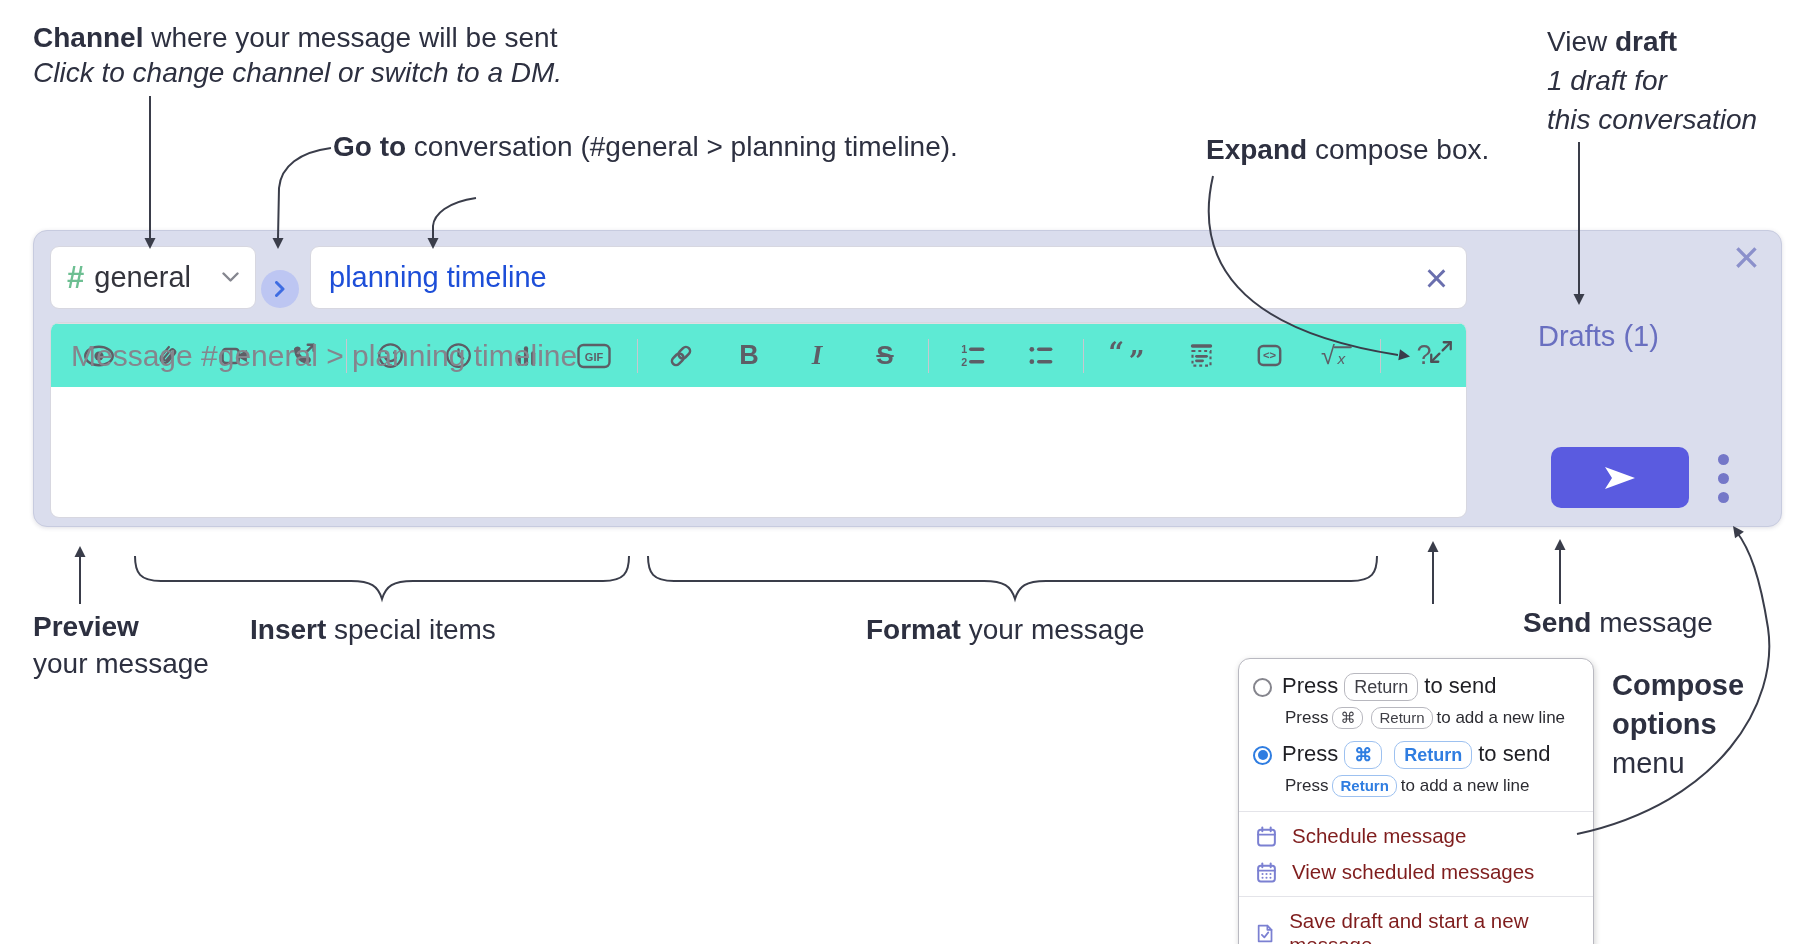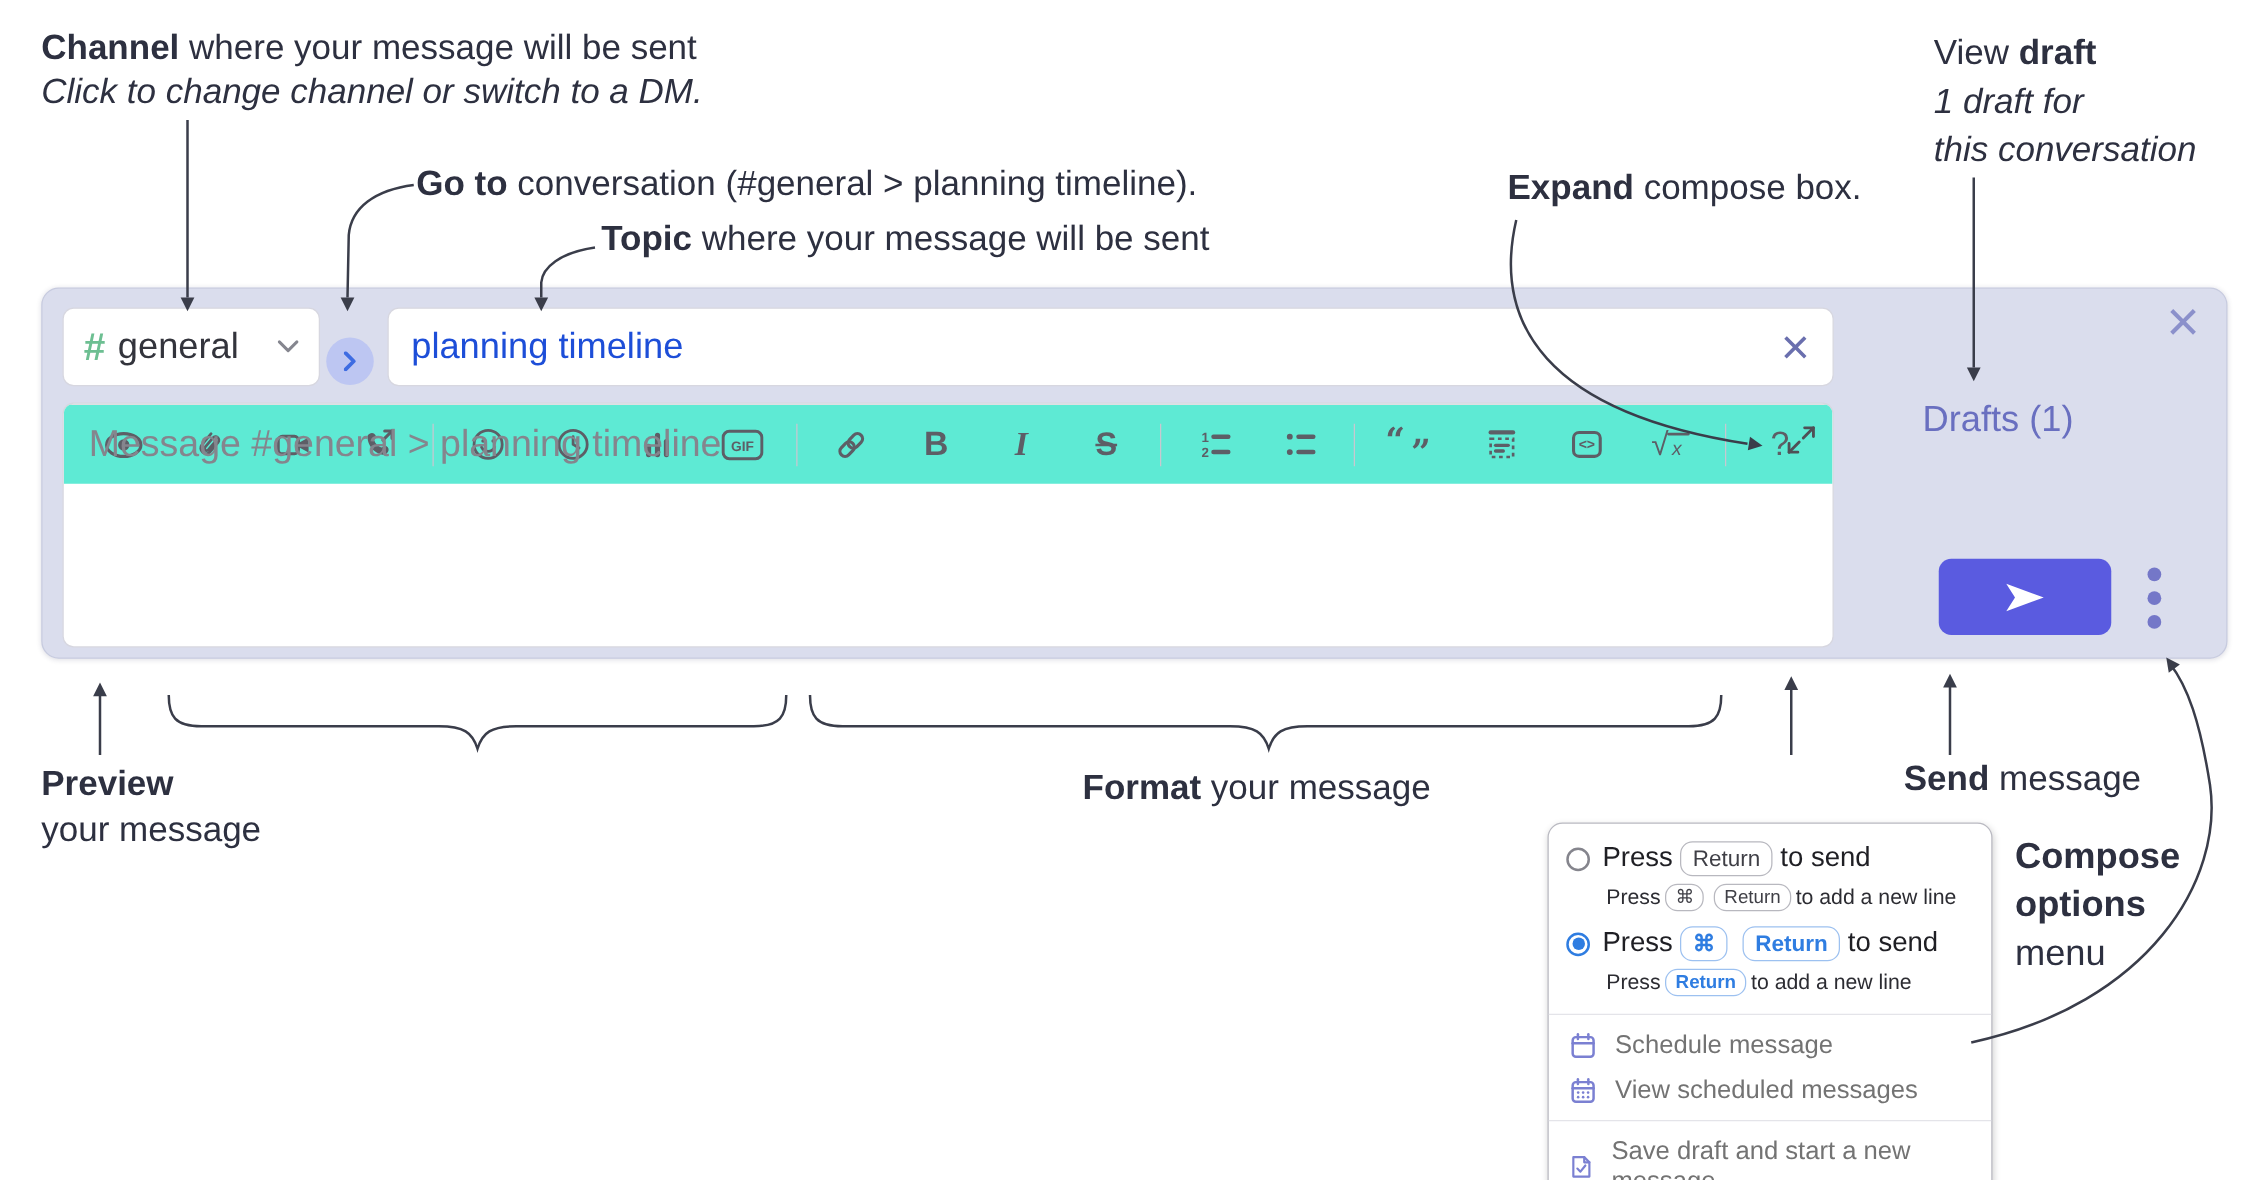--- a/index.html
+++ b/index.html
@@ -56,42 +56,39 @@
   .optRow{display:flex;align-items:center;gap:10px;padding:4px 14px;font-size:22px;color:#1f1f24;}
   .optSub{padding:2px 14px 8px 46px;font-size:17px;color:#2c2c32;display:flex;align-items:center;}
   .radio{width:19px;height:19px;border:2px solid #85858d;border-radius:50%;box-sizing:border-box;flex:0 0 auto;cursor:pointer;}
   .radio.sel{border-color:#2f7de1;position:relative;}
   .radio.sel::after{content:"";position:absolute;left:2.5px;top:2.5px;width:10px;height:10px;border-radius:50%;background:#2f7de1;}
   .key{display:inline-block;border:1.5px solid #b8b8bf;border-radius:10px;padding:1px 9px;margin:0 6px;
         font-size:18px;color:#3f3f46;background:#fff;line-height:24px;}
   .key.small{font-size:15px;padding:0 7px;margin:0 4px;line-height:20px;}
   .key.blue{border-color:#9dc1f0;color:#2f7de1;font-weight:700;}
   .pdiv{height:1px;background:#e4e4e9;margin:6px 0;}
-  .mItem{display:flex;align-items:center;gap:14px;padding:6px 16px;font-size:20.5px;color:#737373;cursor:pointer;}
+  .mItem{display:flex;align-items:center;gap:14px;padding:6px 16px;font-size:20.5px;color:#7f1d1d;cursor:pointer;}
 
   svg text{font-family:"Liberation Sans",sans-serif;}
   .quoteT{font-family:"DejaVu Serif",serif;font-weight:bold;}
 </style>
 </head>
 <body>
 
 <div class="stage">
 
   <div class="abs note" style="left:33px;top:20px;">
     <div><b>Channel</b><span> where your message will be sent</span></div>
     <div class="it">Click to change channel or switch to a DM.</div>
   </div>
 
   <div class="abs note" style="left:333px;top:129px;">
     <b>Go to</b><span> conversation (#general &gt; planning timeline).</span>
   </div>
 
-  <div class="abs note" style="left:481px;top:173px;">
-    <b>Topic</b><span> where your message will be sent</span>
-  </div>
 
   <div class="abs note" style="left:1206px;top:132px;">
     <b>Expand</b><span> compose box.</span>
   </div>
 
   <div class="abs note" style="left:1547px;top:22px;line-height:39px;">
     <div><span>View </span><b>draft</b></div>
     <div class="it">1 draft for</div>
     <div class="it">this conversation</div>
   </div>
@@ -269,20 +266,23 @@
   </button>
   <div class="abs kebab">
       <i></i>
       <i></i>
       <i></i>
     </div>
 
   <div class="abs note" style="left:33px;top:608px;line-height:37px;">
     <div><b>Preview</b></div>
     <div>your message</div>
+  </div>
+  <div class="abs note" style="left:250px;top:612px;">
+    <b>Insert</b><span> special items</span>
   </div>
   <div class="abs note" style="left:866px;top:612px;">
     <b>Format</b><span> your message</span>
   </div>
   <div class="abs note" style="left:1275px;top:612px;margin-top:44px;">
     <span>Formatting </span><b>help</b>
   </div>
   <div class="abs note" style="left:1523px;top:605px;">
     <b>Send</b><span> message</span>
   </div>

